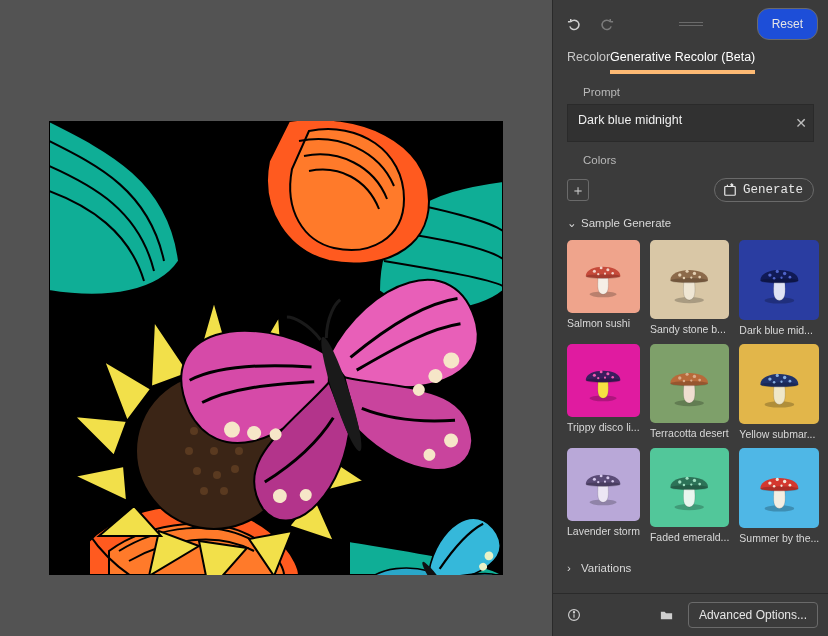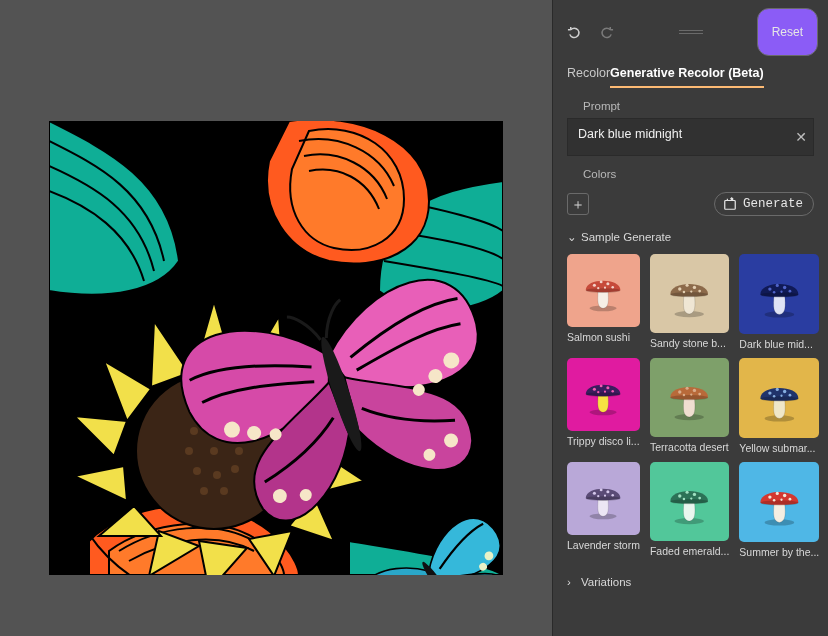--- a/index.html
+++ b/index.html
@@ -53,35 +53,35 @@
     border-bottom: 1px solid #6a6a6a;
   }
   .undo-group { display:flex; gap:10px; align-items:center; }
   .icon-btn {
     width: 22px; height: 22px;
     display:inline-flex; align-items:center; justify-content:center;
     color:#cfcfcf; cursor:pointer; border-radius:3px;
   }
   .icon-btn.disabled { color:#7a7a7a; cursor:default; }
   .btn {
-    background: #8b5cf6;
+    background: #1d4ed8;
     border: 1px solid #6a6a6a;
     color: #e6e6e6;
-    padding: 16px 14px;
+    padding: 8px 14px;
     border-radius: 12px;
     font-size: 12px;
     cursor: pointer;
   }
   .tabs {
     display:flex; gap: 0;
     padding: 6px 14px 0 14px;
     font-size: 12.5px;
   }
   .tab { color:#c8c8c8; padding-bottom:6px; cursor:pointer; }
-  .tab.active { color:#fff; border-bottom: 2px solid #fdba74; font-weight:700;text-align:right; }
+  .tab.active { color:#fff; border-bottom: 4px solid #fdba74; font-weight:400;text-align:right; }
   .section-label {
     color:#b8b8b8; font-size:11.5px;
     padding: 12px 14px 6px 18px;
     margin-left: 12px;
   }
   .prompt-box {
     margin: 0 14px;
     background:#313131;
     border:1px solid #2a2a2a;
     border-radius:0;
@@ -491,13 +491,29 @@
         </div>
     <div class="label">Summer by the...</div>
       </div>
     </div>
 
   <div class="disclosure">
     <span class="chevron">›</span>
     <span>Variations</span>
   </div>
 
+  <div class="panel-footer">
+    <span class="icon-btn">
+      <svg width="14" height="14" viewBox="0 0 16 16" fill="none" stroke="currentColor" stroke-width="1.3">
+          <circle cx="8" cy="8" r="6.2"></circle>
+          <line x1="8" y1="7" x2="8" y2="11"></line>
+          <circle cx="8" cy="4.8" r="0.7" fill="currentColor"></circle>
+        </svg>
+    </span>
+    <div class="footer-spacer"></div>
+    <span class="icon-btn">
+      <svg width="15" height="15" viewBox="0 0 16 16" fill="currentColor">
+          <path d="M2 4 h4 l1.5 1.5 H14 V12 H2 Z"></path>
+        </svg>
+    </span>
+    <div class="adv-btn">Advanced Options...</div>
+  </div>
 </div>
 
 </body></html>

